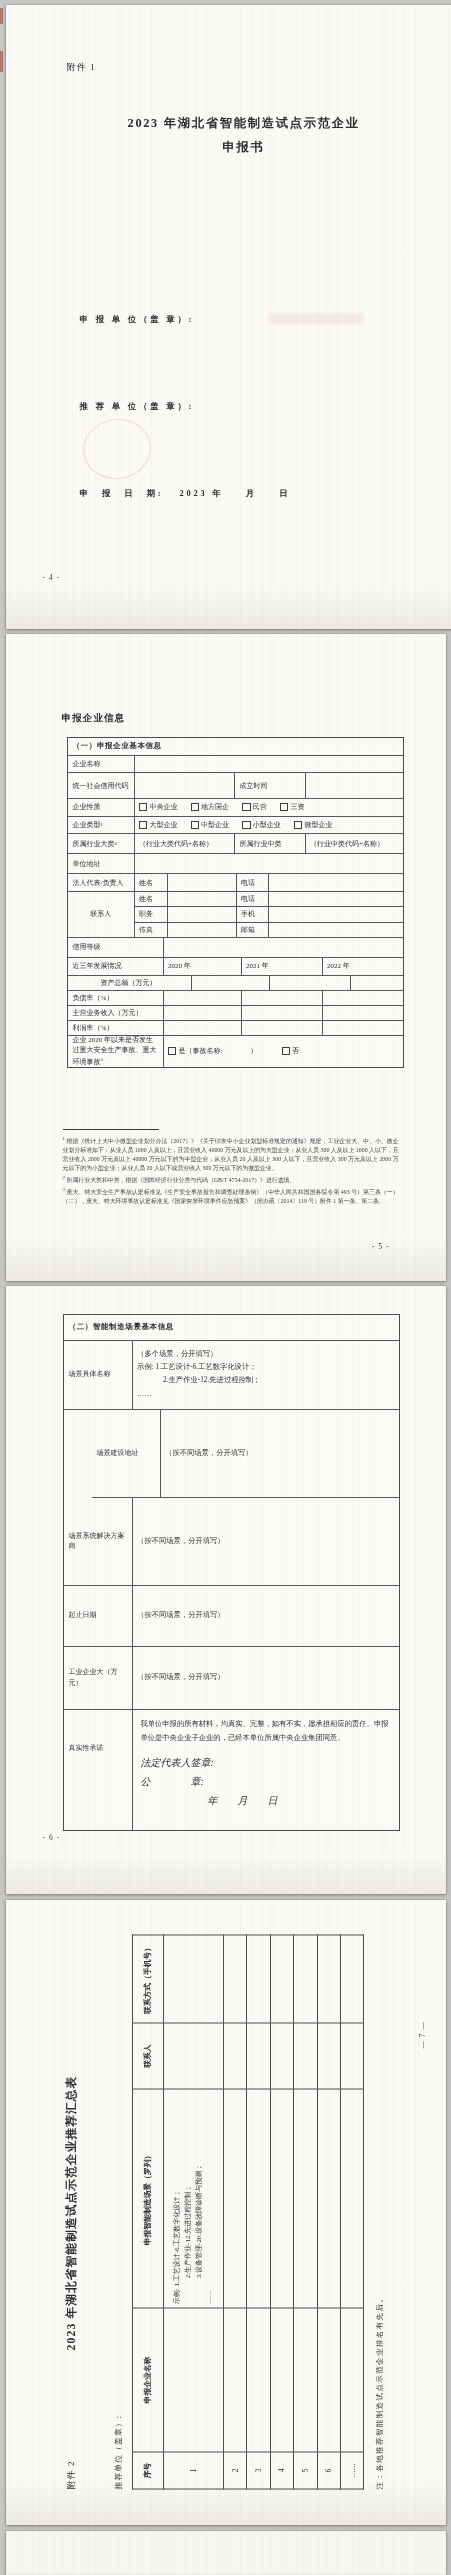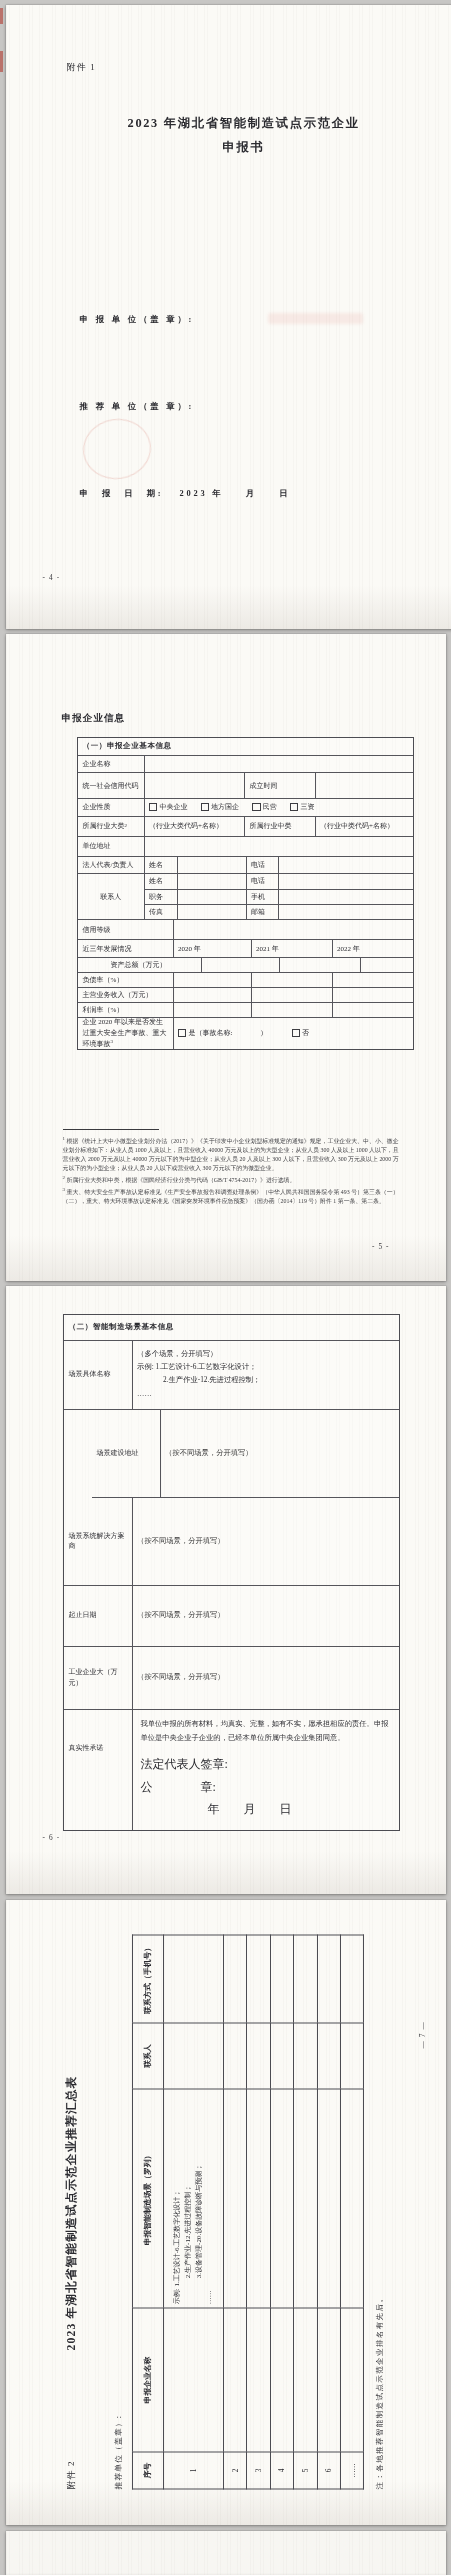--- a/index.html
+++ b/index.html
@@ -64,21 +64,21 @@
   
   .fnline { border-top:0.8px solid #3a3a3e; width:96px; }
   .fn { font-size:5.9px; line-height:1.55; text-align:justify; color:#3c3c40; }
   .fn p { margin:0 0 0.6px 0; text-indent:0; }
 
   
   .hint { color:#333; font-size:7.3px; }
   .p3lines div { font-size:7.3px; line-height:1.8; }
   .indent { padding-left:26px; }
   .pledge-par { font-size:7.3px; line-height:1.9; margin:2.2px 0 7.8px 0; }
-  .sign div { font-size:12px; line-height:1.9; }
+  .sign div { font-size:10px; line-height:1.9;font-style:italic; }
   .sign .datline { padding-left:67px; }
 
   
   .land { position:absolute; width:625px; height:440px; left:50%; top:50%;
           transform:translate(-50%,-50%) rotate(-90deg); }
   .land-title { position:absolute; width:100%; text-align:center; font-weight:bold;
                 font-size:11.7px; letter-spacing:1.1px; }
   .land table { border-collapse:collapse; table-layout:fixed; width:553px; }
   .land th, .land td { border:0.6px solid #4c4c52; font-size:7.3px; padding:1.7px 3.3px; }
   .land th { font-weight:bold; font-size:7.8px; line-height:1.4; }
@@ -101,21 +101,21 @@
   <div class="abs smudge" style="left:262px; top:308px; width:95px; height:11px;"></div>
   <div class="abs seal-line" style="left:74px; top:396px;">推 荐 单 位（盖 章）:</div>
   <div class="abs stamp" style="left:77px; top:414px;"></div>
   <div class="abs seal-line" style="left:74px; top:483px;">申　报　日　期:　 2023 年　　月　　日</div>
   <div class="abs pgnum" style="left:37px; top:568px;">- 4 -</div>
 </div>
 
 <div class="page p2">
   <div class="abs" style="left:56px; top:78px; font-weight:bold; font-size:9.5px; letter-spacing:1.1px; font-family:'Liberation Sans','DejaVu Sans',sans-serif;">申报企业信息</div>
 
-  <div class="stable" style="left:71px; top:103px; width:335px;">
+  <div class="stable" style="left:61px; top:103px; width:335px;">
 
     <div class="tr" style="height:16.7px;">
         <div class="td lab sec-title" style="flex:1; border-right:none;">（一）申报企业基本信息</div>
       </div>
 
     <div class="tr" style="height:16.7px;">
       <div class="td lab" style="width:67px;">企业名称</div>
       <div class="td" style="flex:1;"></div>
     </div>
 
@@ -141,20 +141,44 @@
             <i></i>
             <span>民营</span>
           </span>
         <span class="cb">
             <i></i>
             <span>三资</span>
           </span>
       </div>
     </div>
 
+    <div class="tr" style="height:16.7px;">
+      <div class="td lab" style="width:67px;">
+          <span>企业类型</span>
+          <sup>1</sup>
+        </div>
+      <div class="td" style="flex:1;">
+        <span class="cb">
+            <i></i>
+            <span>大型企业</span>
+          </span>
+        <span class="cb">
+            <i></i>
+            <span>中型企业</span>
+          </span>
+        <span class="cb">
+            <i></i>
+            <span>小型企业</span>
+          </span>
+        <span class="cb">
+            <i></i>
+            <span>微型企业</span>
+          </span>
+      </div>
+    </div>
 
     <div class="tr" style="height:19px;">
       <div class="td lab" style="width:67px;">
           <span>所属行业大类</span>
           <sup>2</sup>
         </div>
       <div class="td" style="width:100px;">（行业大类代码+名称）</div>
       <div class="td lab" style="width:71px;">所属行业中类</div>
       <div class="td" style="flex:1;">（行业中类代码+名称）</div>
     </div>

